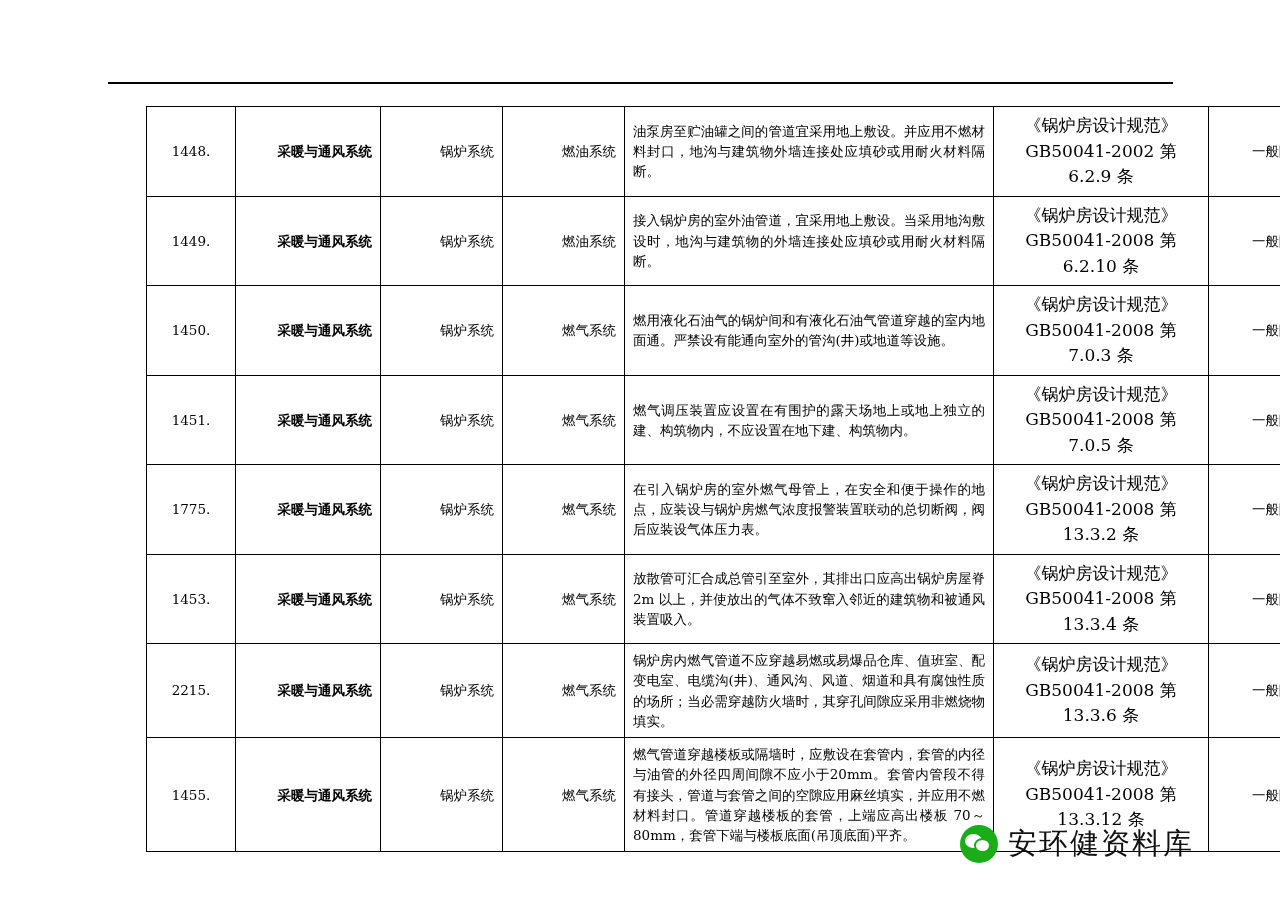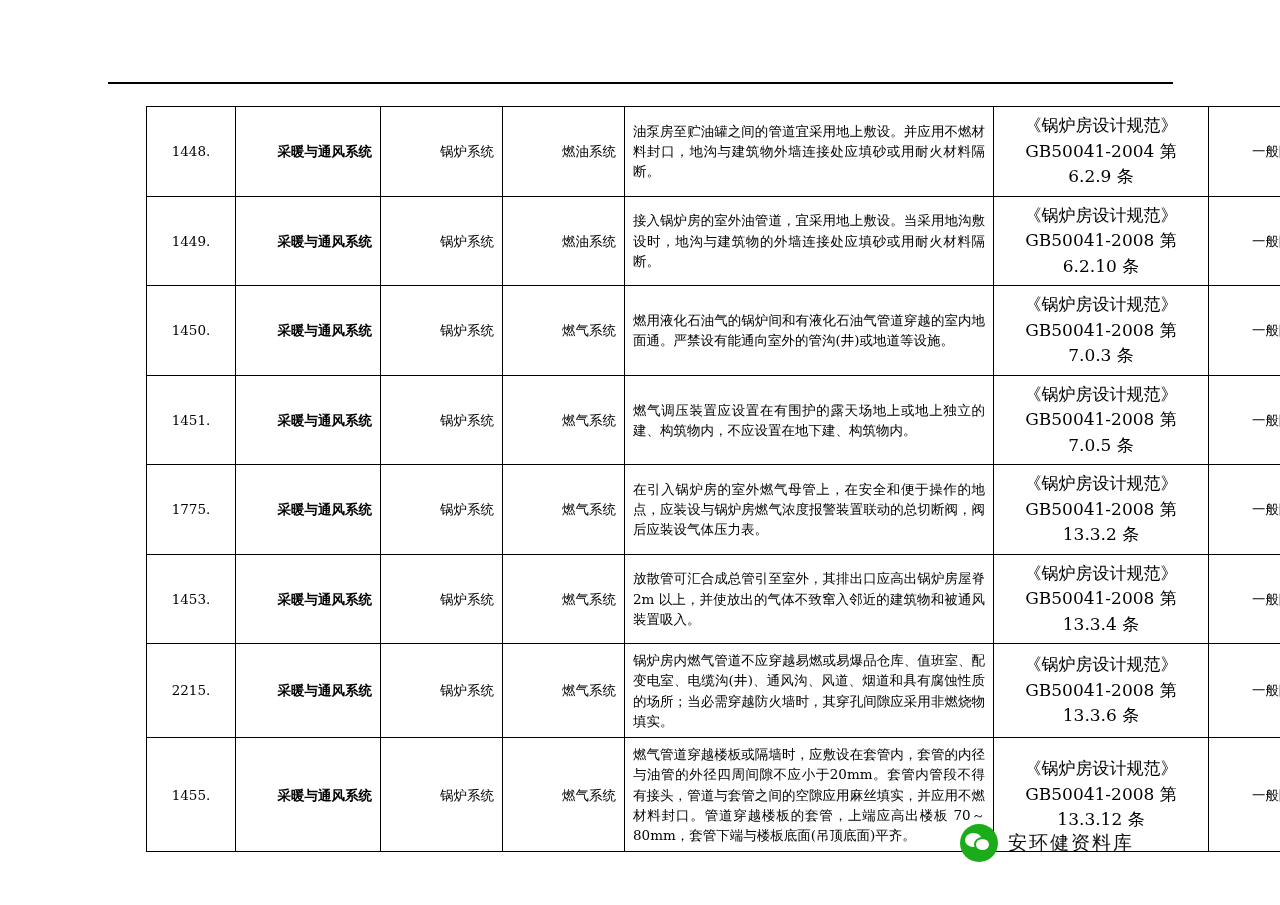--- a/index.html
+++ b/index.html
@@ -122,21 +122,21 @@
   }
   .logo-mark::after {
     width: 13px;
     height: 11px;
     left: 16px;
     top: 15px;
     box-shadow: 0 0 0 2px #1aad19;
   }
   .logo-text {
     font-family: "DejaVu Sans", "Liberation Sans", sans-serif;
-    font-size: 19px;
+    font-size: 29px;
     letter-spacing: 2px;
     color: #111111;
     white-space: nowrap;
   }
 </style>
 </head>
 <body>
 
 <div class="page">
 
@@ -147,21 +147,21 @@
       <tbody>
 
         <tr>
           <td class="c-idx">1448.</td>
           <td class="c-sys">采暖与通风系统</td>
           <td class="c-sub">锅炉系统</td>
           <td class="c-item">燃油系统</td>
           <td class="c-desc">油泵房至贮油罐之间的管道宜采用地上敷设。并应用不燃材料封口，地沟与建筑物外墙连接处应填砂或用耐火材料隔断。</td>
           <td class="c-ref">
             <span class="ref-line">《锅炉房设计规范》</span>
-            <span class="ref-line">GB50041-2004 第 6.2.9 条</span>
+            <span class="ref-line">GB50041-2002 第 6.2.9 条</span>
           </td>
           <td class="c-level">一般隐患</td>
         </tr>
 
         <tr>
           <td class="c-idx">1449.</td>
           <td class="c-sys">采暖与通风系统</td>
           <td class="c-sub">锅炉系统</td>
           <td class="c-item">燃油系统</td>
           <td class="c-desc">接入锅炉房的室外油管道，宜采用地上敷设。当采用地沟敷设时，地沟与建筑物的外墙连接处应填砂或用耐火材料隔断。</td>

